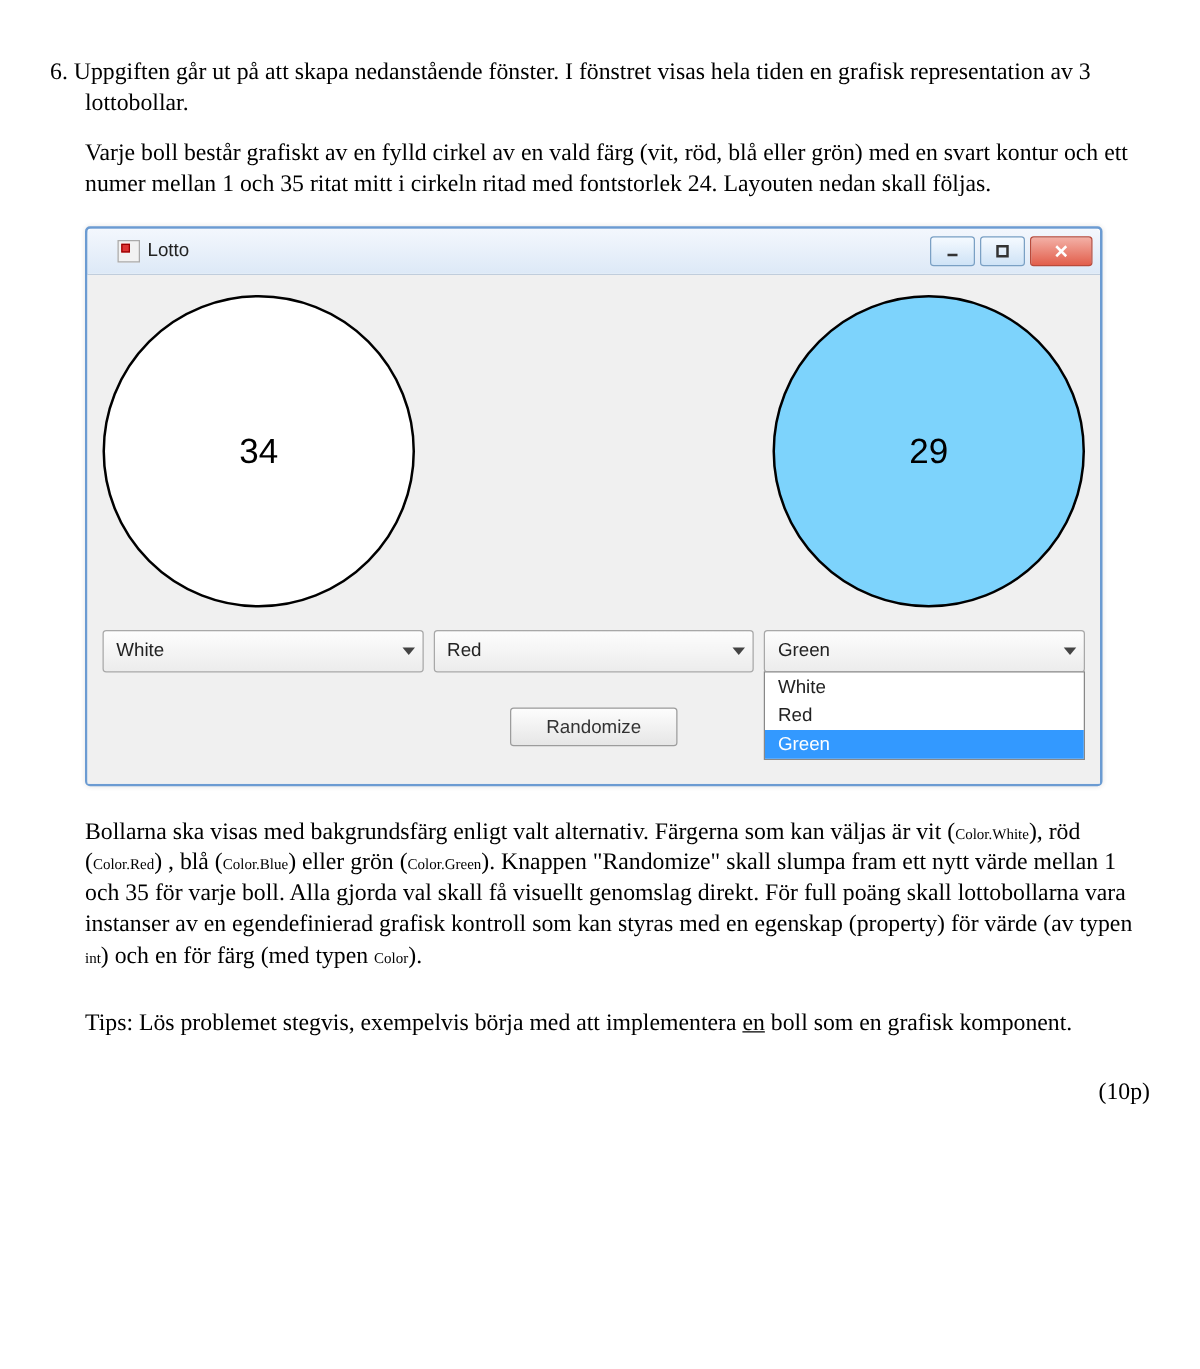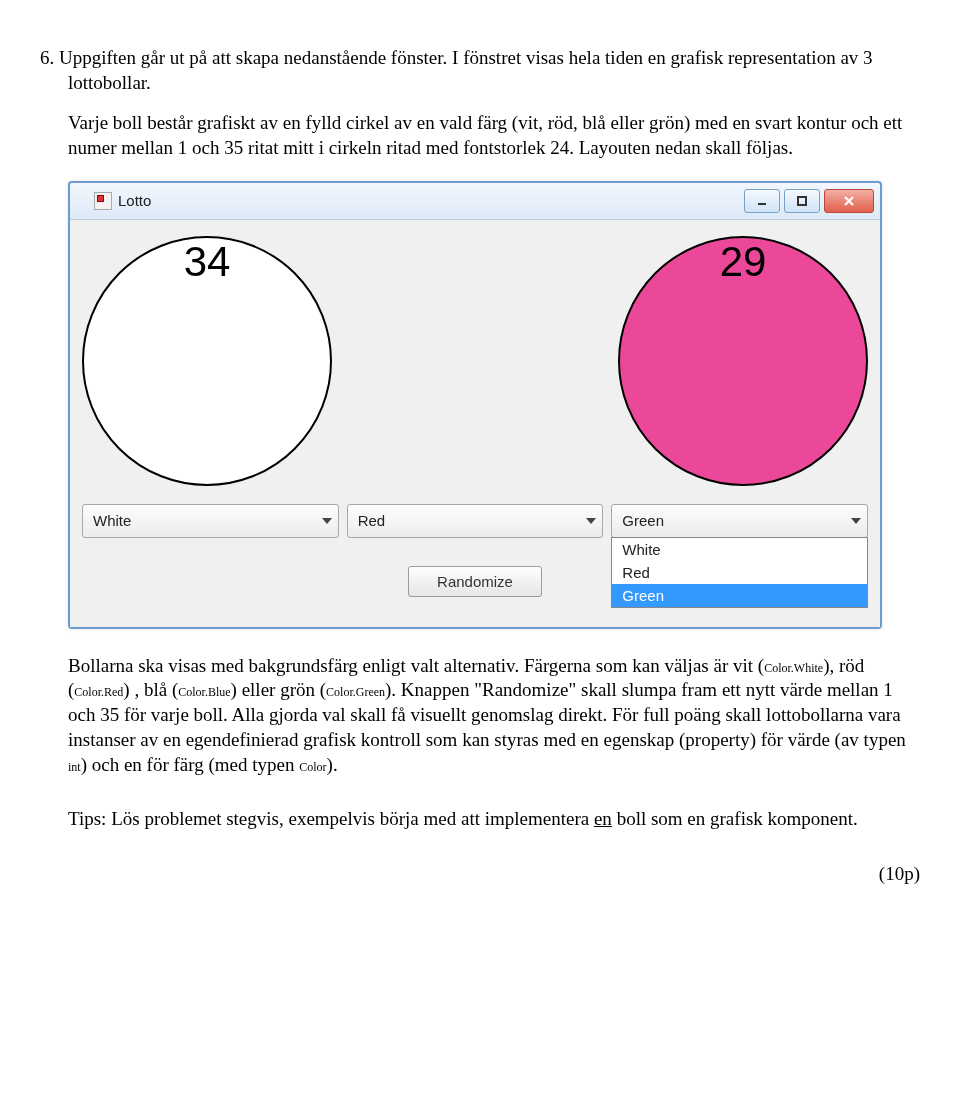--- a/index.html
+++ b/index.html
@@ -88,24 +88,24 @@
     display: flex;
     justify-content: space-between;
     gap: 8px;
     margin-bottom: 18px;
   }
   .ball {
     width: 250px; height: 250px;
     border: 2px solid #000;
     border-radius: 50%;
     display: flex;
-    align-items: flex-start;
+    align-items: center;
     justify-content: center;
     font-family: "Segoe UI", Tahoma, sans-serif;
-    font-size: 42px;
+    font-size: 28px;
     color: #000;
     background: #fff;
     box-sizing: border-box;
   }
   .combos {
     display: flex;
     gap: 8px;
     justify-content: space-between;
     margin-bottom: 0;
     position: relative;
@@ -197,21 +197,21 @@
             <line x1="11" y1="3" x2="3" y2="11" stroke="#fff" stroke-width="2"></line>
           </svg>
       </div>
     </div>
   </div>
   <div class="client">
     <div class="balls">
       <div class="ball" style="background:#ffffff">
         <span>34</span>
       </div>
-      <div class="ball" style="background:#ec4899">
+      <div class="ball" style="background:#7dd3fc">
         <span>29</span>
       </div>
     </div>
     <div class="combos">
       <div class="combo-wrap">
         <div class="combo">
           <span>White</span>
           <span class="chev"></span>
         </div>
       </div>

